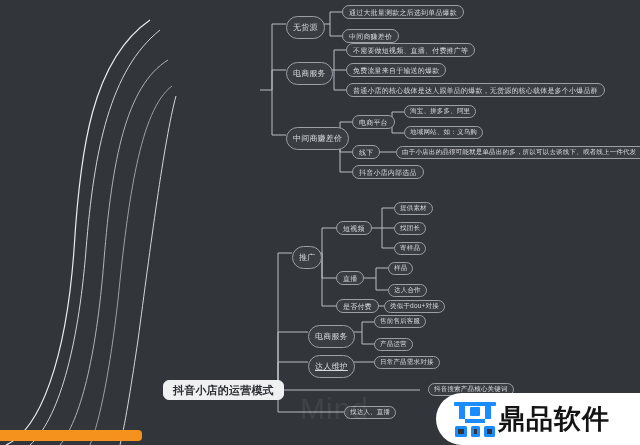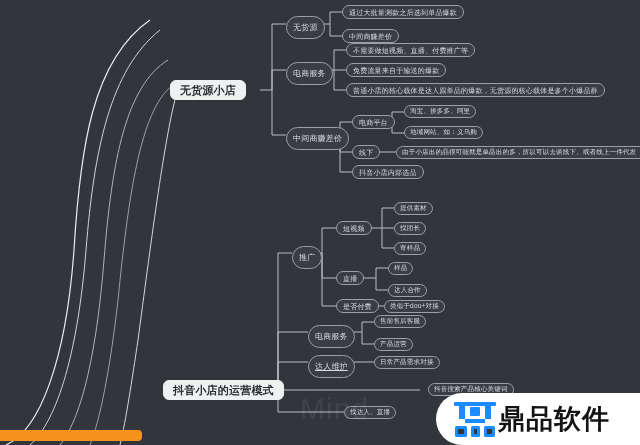--- a/index.html
+++ b/index.html
@@ -137,21 +137,20 @@
       <path d="M350,332 L362,332 L362,322 L374,322"></path>
       <path d="M362,332 L362,344 L374,344"></path>
 
       <path d="M350,362 L374,362"></path>
 
       <path d="M300,390 L420,390"></path>
       <path d="M300,412 L344,412"></path>
     </g>
   </svg>
 
-  <div class="node n-lvl1" style="left:170px;top:80px;">无货源小店</div>
   <div class="node n-lvl1" style="left:163px;top:380px;">抖音小店的运营模式</div>
 
   <div class="node n-lvl2" style="left:286px;top:16px;">无货源</div>
   <div class="node n-lvl2" style="left:286px;top:62px;">电商服务</div>
   <div class="node n-lvl2" style="left:286px;top:127px;">中间商赚差价</div>
 
   <div class="node n-lvl3" style="left:342px;top:5px;">通过大批量测款之后选到单品爆款</div>
   <div class="node n-lvl3" style="left:342px;top:29px;">中间商赚差价</div>
 
   <div class="node n-lvl3" style="left:346px;top:43px;">不需要做短视频、直播、付费推广等</div>

